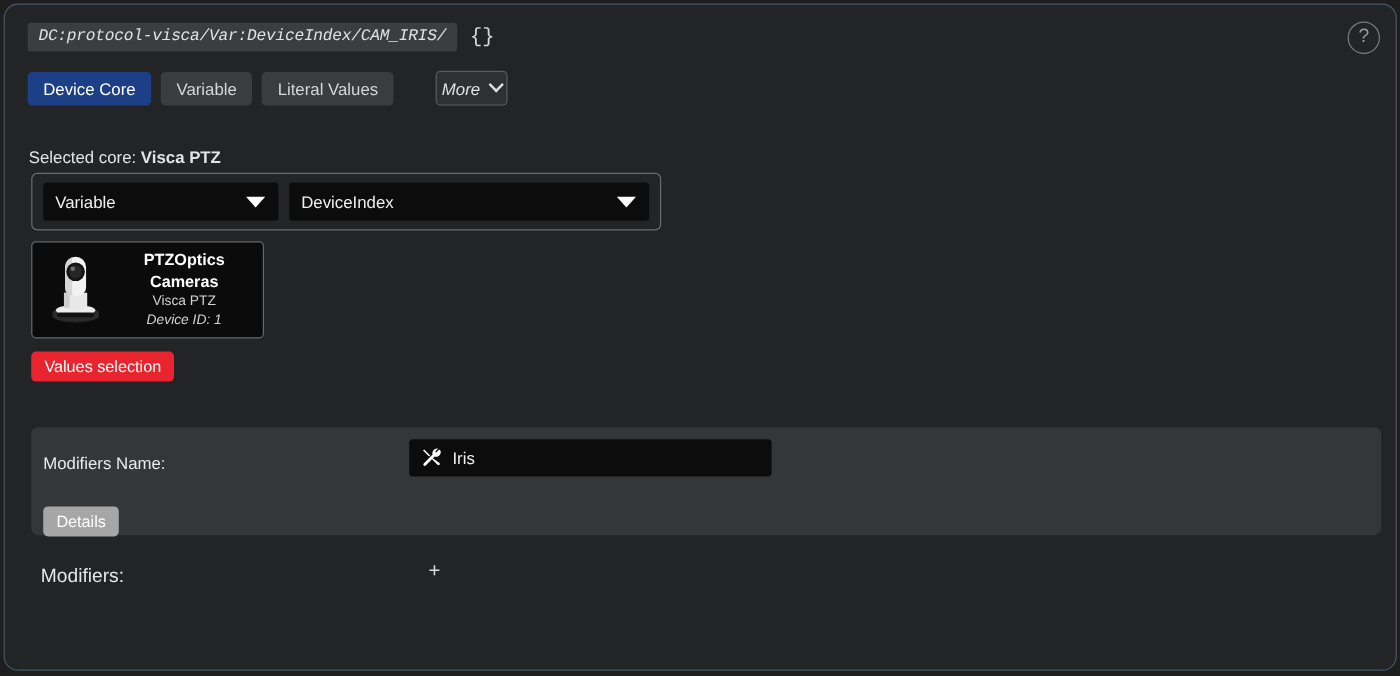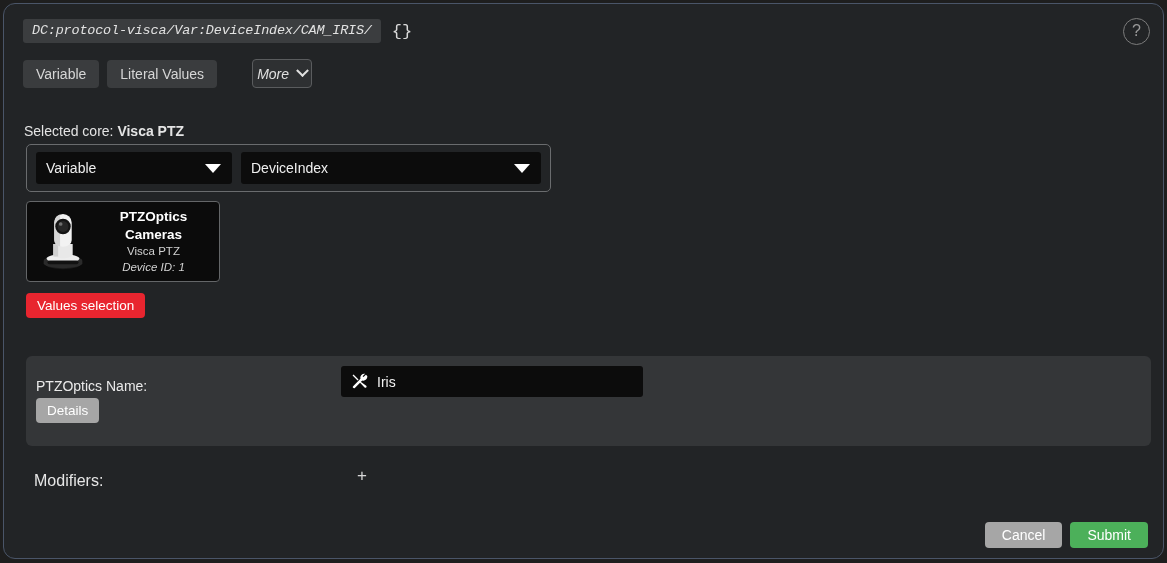--- a/index.html
+++ b/index.html
@@ -244,21 +244,21 @@
     align-items: center;
     padding: 0 10px;
     gap: 9px;
     cursor: pointer;
     user-select: none;
   }
   #param-select .pname { color: #f2f2f2; font-size: 14px; }
   #param-buttons {
     position: absolute;
     left: 10px;
-    top: 42px;
+    top: 66px;
     display: flex;
     gap: 6px;
     flex-direction: column;
   }
   .pbtn {
     height: 25px;
     padding: 0 11px;
     border: none;
     border-radius: 4px;
     font-size: 13.5px;
@@ -321,20 +321,21 @@
 <div id="dialog">
 
   <div id="help-icon">?</div>
 
   <div id="path-row">
     <div id="path-field">DC:protocol-visca/Var:DeviceIndex/CAM_IRIS/</div>
     <div id="path-braces">{}</div>
   </div>
 
   <div id="tab-row">
+    <button class="tab active">Device Core</button>
     <button class="tab">Variable</button>
     <button class="tab">Literal Values</button>
     <button id="more-button">
       <span>More</span>
       <span class="chev"></span>
     </button>
   </div>
 
   <div id="selected-core-line">
     <span>Selected core:</span>
@@ -374,38 +375,34 @@
     <div id="device-info">
       <div id="device-title">PTZOptics Cameras</div>
       <div id="device-sub">Visca PTZ</div>
       <div id="device-id">Device ID: 1</div>
     </div>
   </div>
 
   <button id="remove-selection">Values selection</button>
 
   <div id="param-panel">
-    <div id="param-label">PTZOptics Name:</div>
+    <div id="param-label">Modifiers Name:</div>
 
     <div id="param-select">
       <svg width="17" height="17" viewBox="0 0 24 24">
         <path d="M3.5 2.2 L2.2 3.5 L9.3 10.6 L10.6 9.3 Z" fill="#ffffff"></path>
         <path d="M13.2 12.1 L12.1 13.2 L19.2 20.3 a1.6 1.6 0 0 0 2.3 -2.3 Z" fill="#ffffff"></path>
         <path d="M21.1 2.3 L17.6 5.8 L16.4 4.6 L19.9 1.1 a5.6 5.6 0 0 0 -6.5 7 L3 18.6 a1.7 1.7 0 0 0 2.4 2.4 L15.9 10.6 a5.6 5.6 0 0 0 7 -6.5 Z" fill="#ffffff"></path>
       </svg>
       <span class="pname">Iris</span>
       <span class="caret"></span>
     </div>
 
     <div id="param-buttons">
       <button class="pbtn grey">Details</button>
     </div>
   </div>
 
   <div id="modifiers-label">Modifiers:</div>
   <button id="modifiers-add">+</button>
 
-  <div id="footer">
-    <button class="fbtn cancel">Cancel</button>
-    <button class="fbtn submit">Submit</button>
-  </div>
 
 </div>
 
 </body></html>

